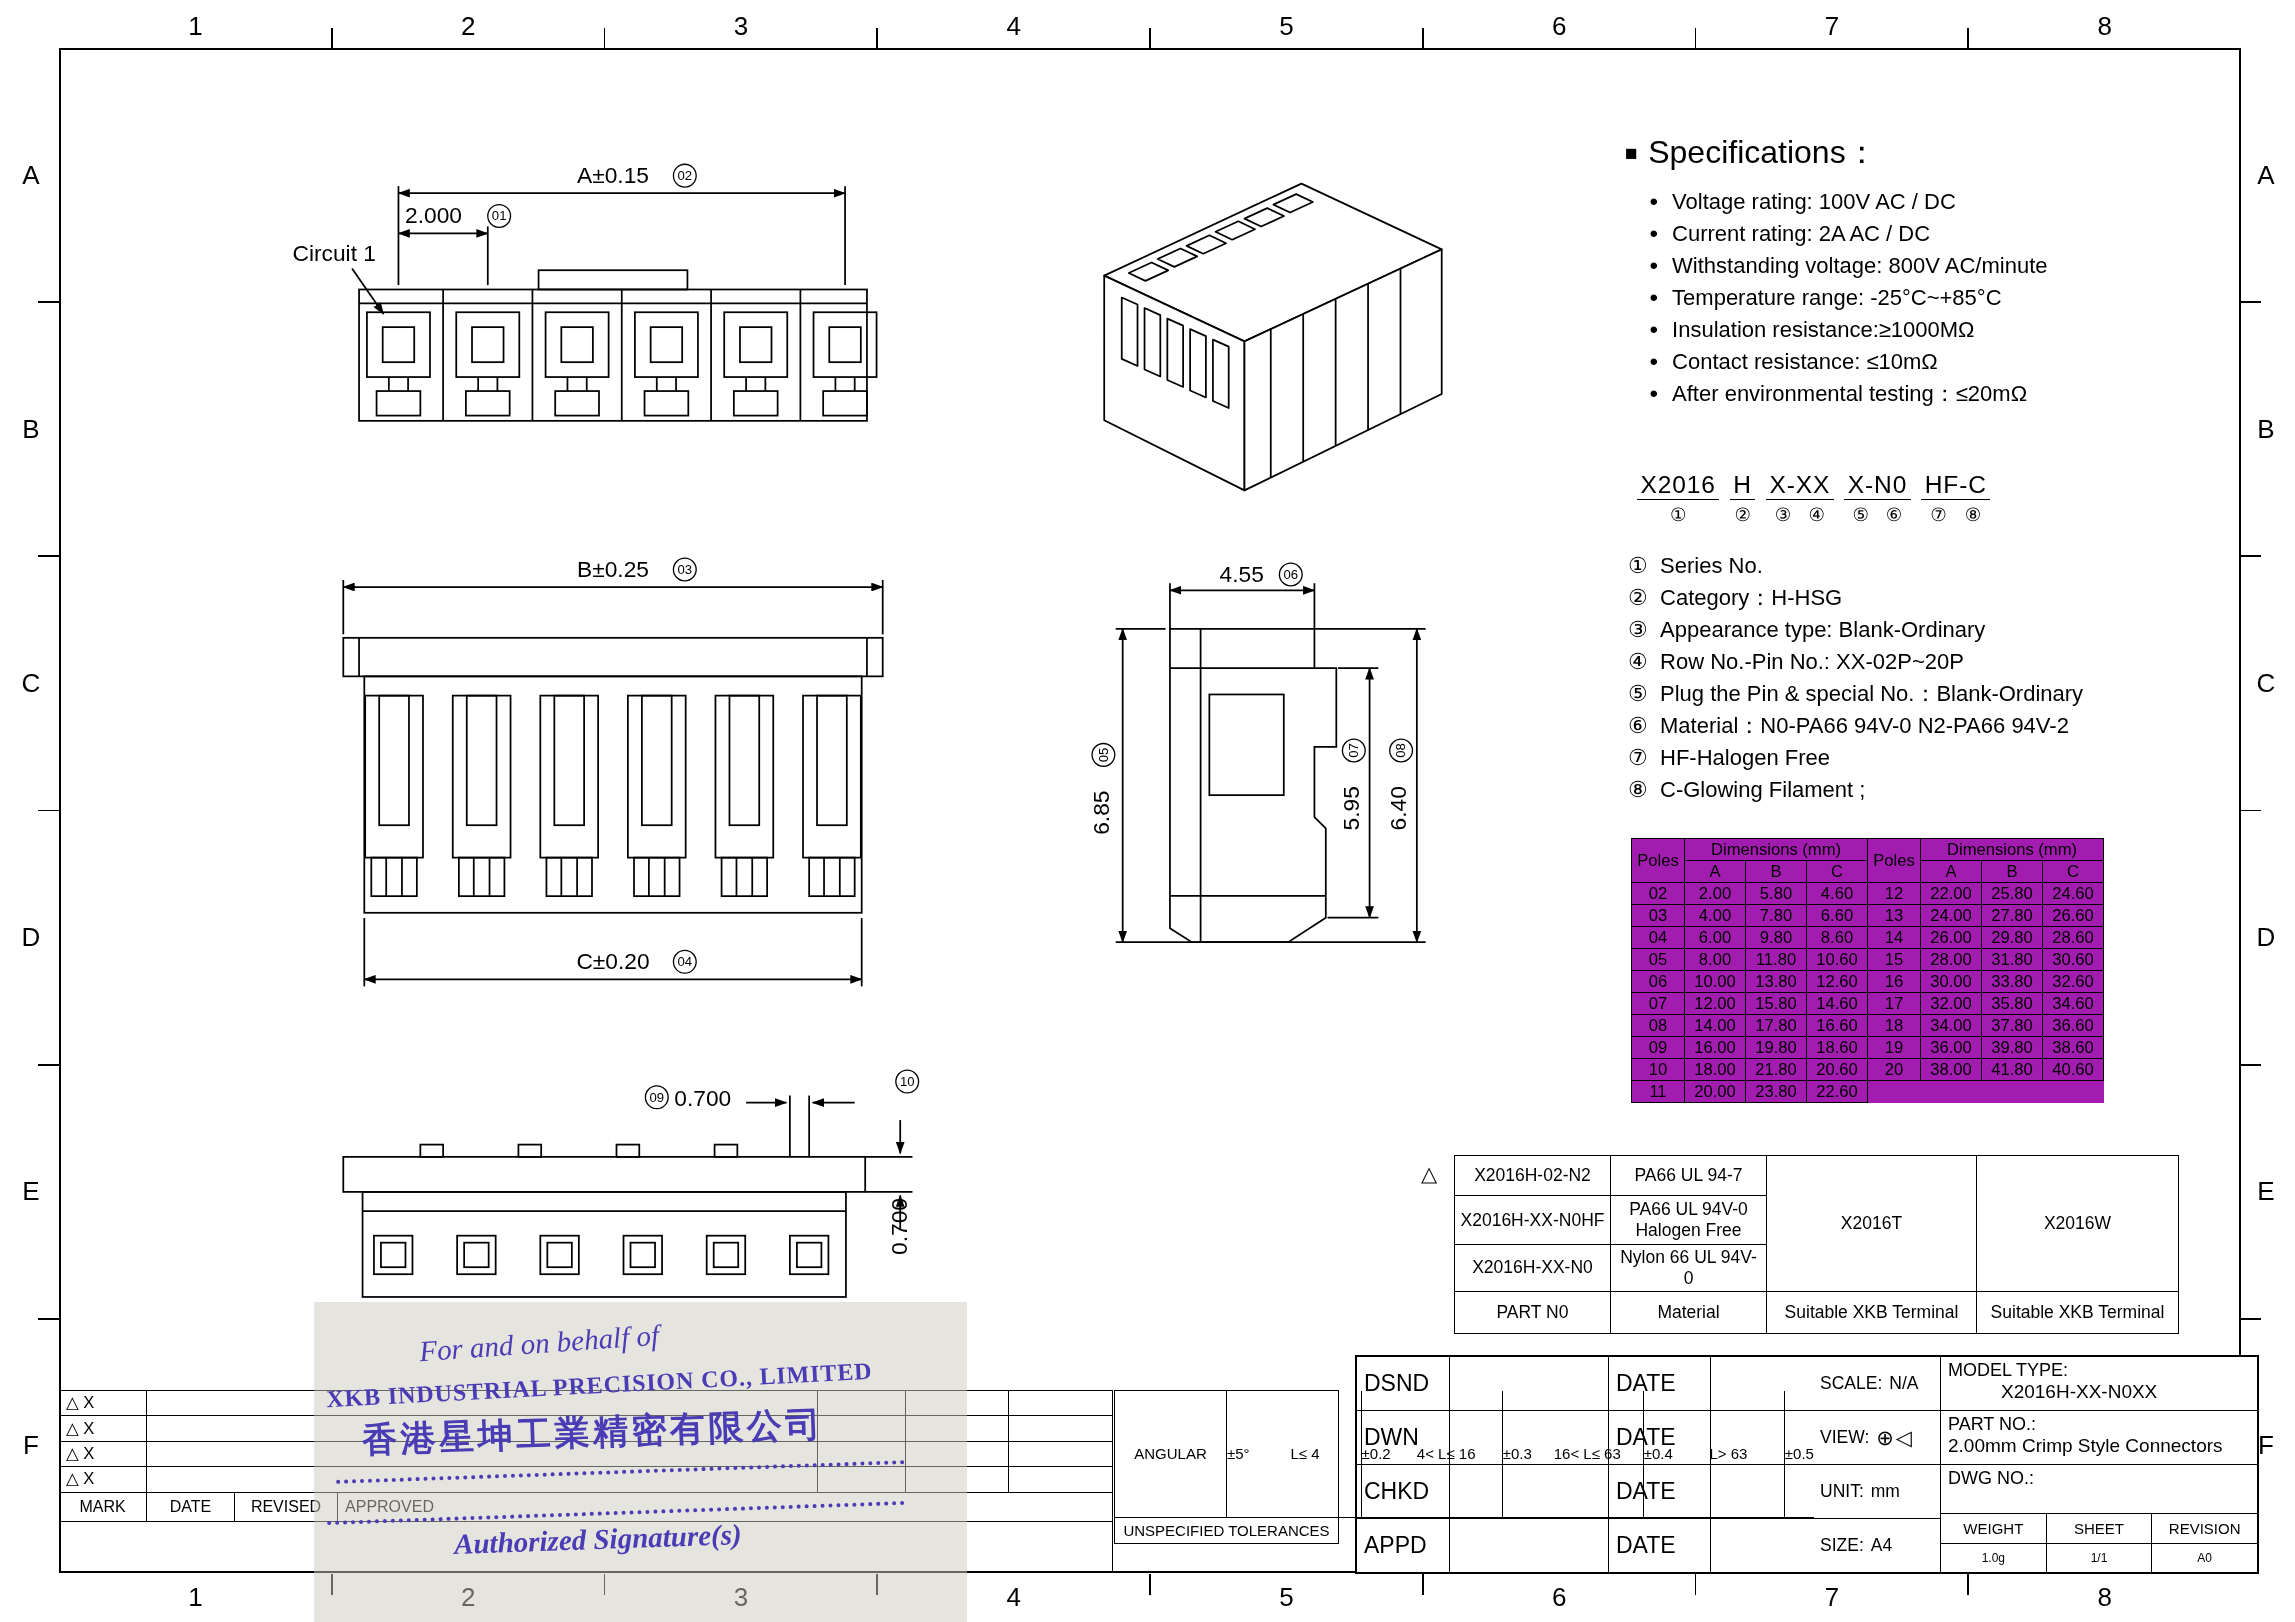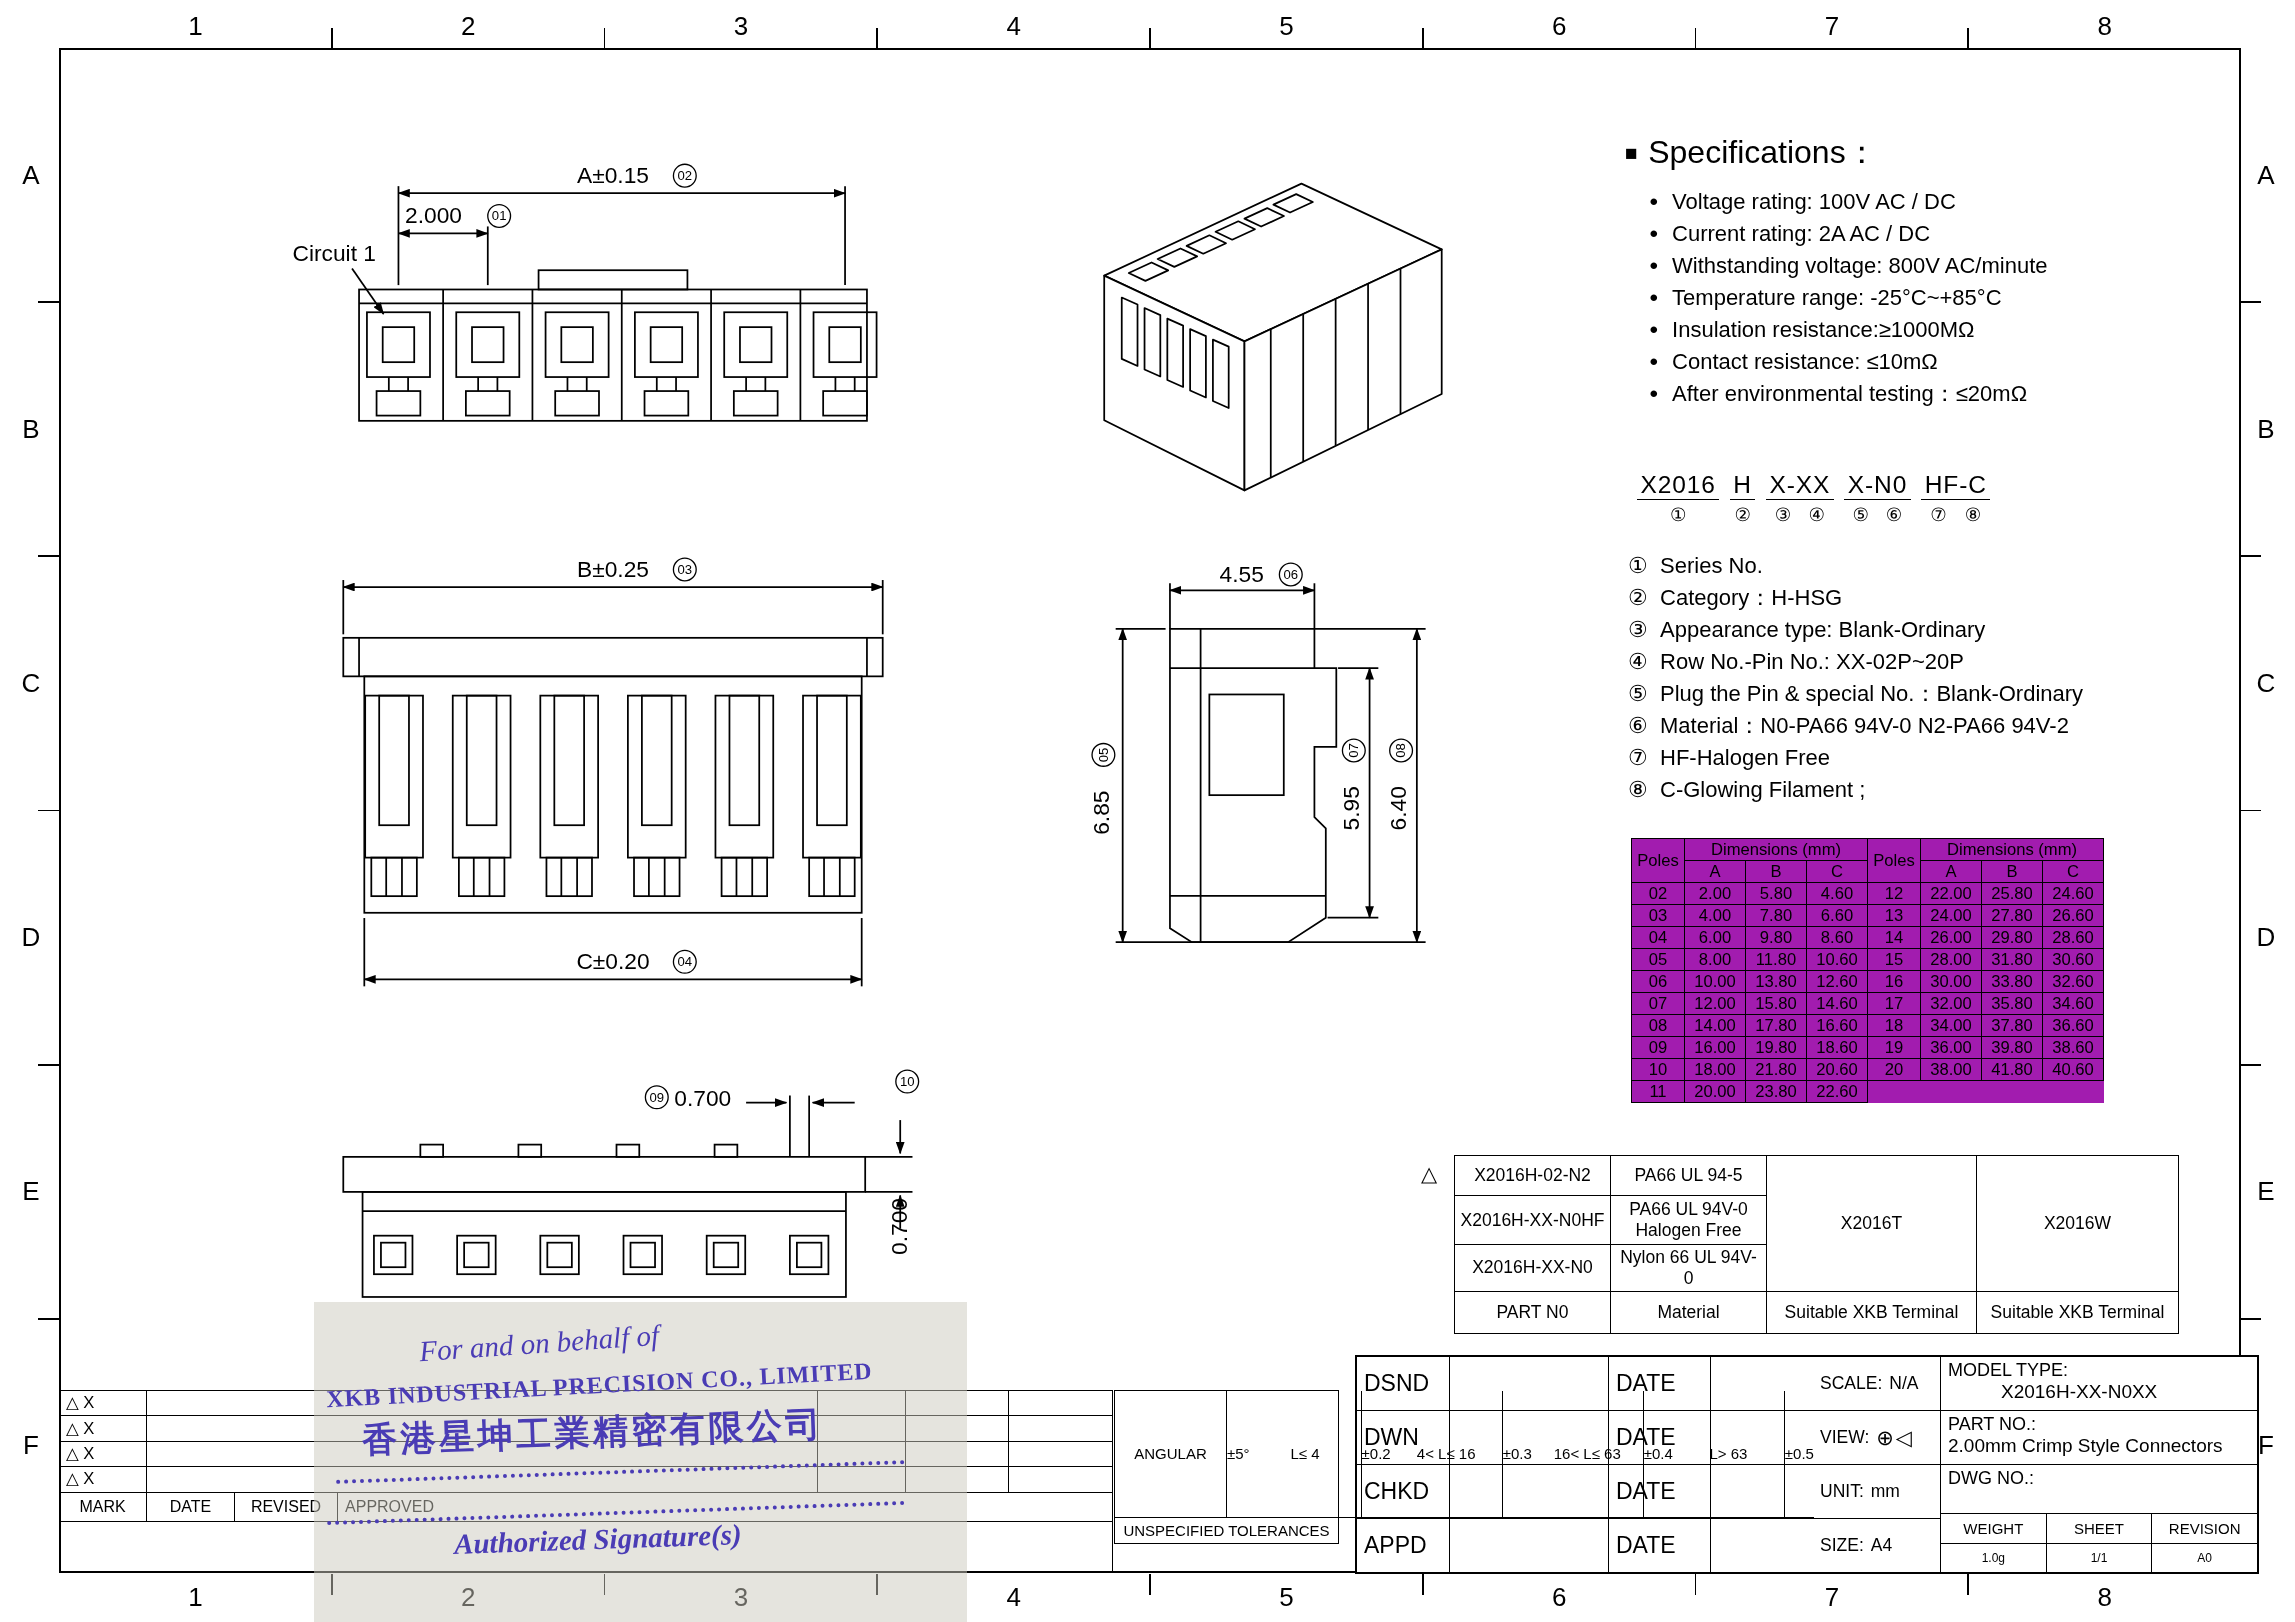--- a/index.html
+++ b/index.html
@@ -616,21 +616,21 @@
   <table class="material">
     <colgroup>
       <col style="width:156px">
         <col style="width:156px">
         <col style="width:210px">
         <col style="width:202px">
     </colgroup>
     <tbody>
         <tr style="height:40px">
       <td>X2016H-02-N2</td>
-      <td>PA66 UL 94-5</td>
+      <td>PA66 UL 94-7</td>
       <td rowspan="3">X2016T</td>
       <td rowspan="3">X2016W</td>
     </tr>
     <tr style="height:49px">
       <td>X2016H-XX-N0HF</td>
       <td class="preline">PA66  UL 94V-0
 Halogen Free</td>
     </tr>
     <tr style="height:40px">
       <td>X2016H-XX-N0</td>

